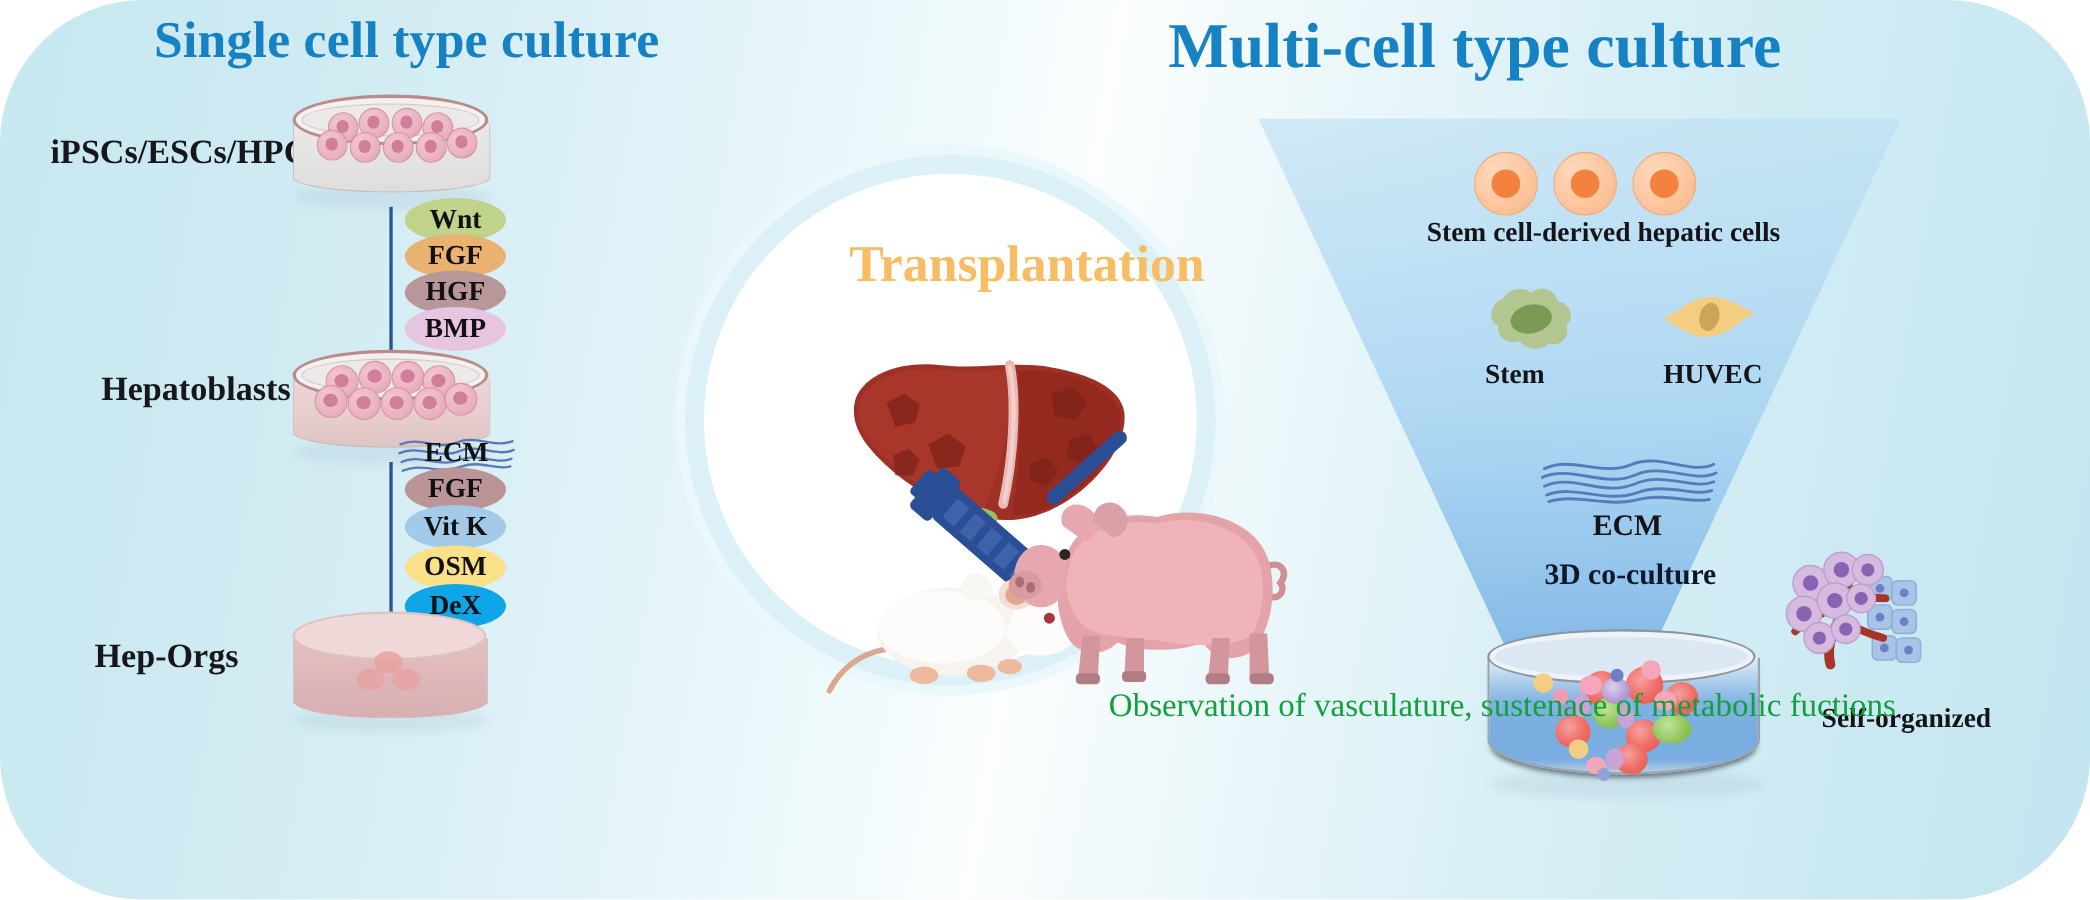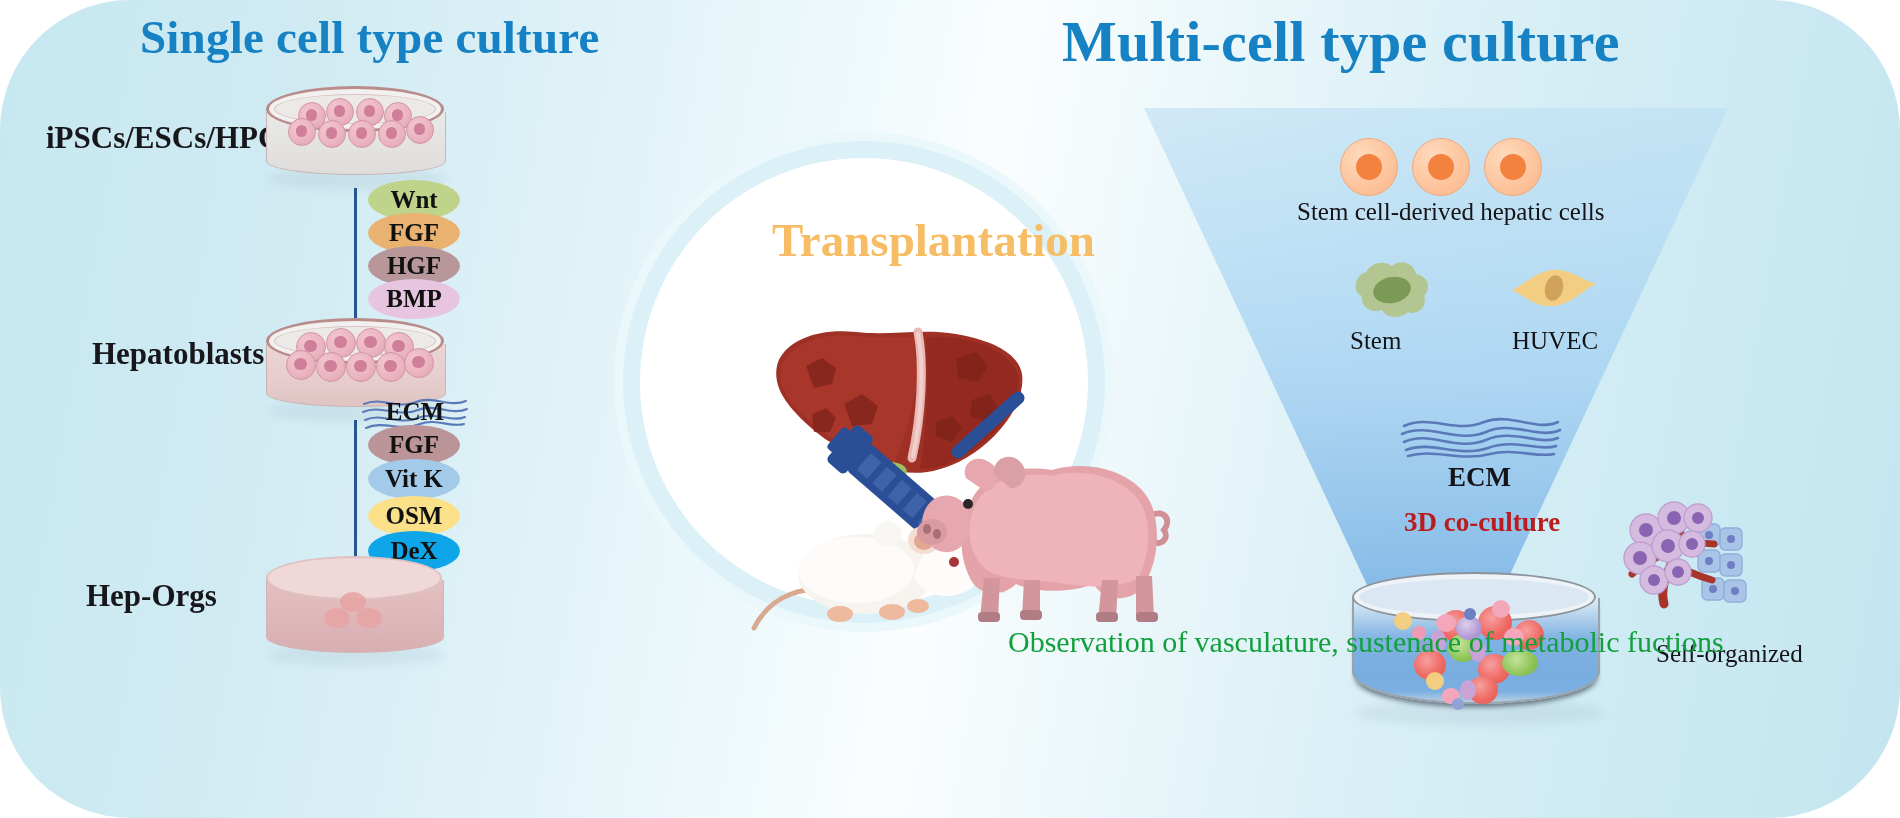--- a/index.html
+++ b/index.html
@@ -80,24 +80,24 @@
   .ring{position:absolute;border-radius:50%;
     background:#ffffff;
     box-shadow:0 0 0 17px #dcf0f8, 0 0 0 26px #eaf7fb;}
   .transplant-word{position:absolute;font-weight:bold;font-size:47px;color:#f6bd64;
     font-family:"Liberation Serif",serif;white-space:nowrap;}
 
   
   .funnel{position:absolute;}
 
   
-  .rlabel{font-weight:normal;color:#141317;font-size:25px;white-space:nowrap;
+  .rlabel{font-weight:bold;color:#141317;font-size:25px;white-space:nowrap;
     font-family:"Liberation Serif",serif;}
   .rlabel-ecm{font-weight:bold;color:#141317;font-size:27px;}
-  .rlabel-3d{font-weight:bold;color:#b91c1c;font-size:27px;}
+  .rlabel-3d{font-weight:bold;color:#0f172a;font-size:27px;}
 
   
   .stemcell{position:absolute;width:56px;height:56px;border-radius:50%;
     background:radial-gradient(circle at 35% 30%,#ffd9bd 0%,#fdc49c 60%,#f9b488 100%);
     border:1px solid #f3a878;}
   .stemcell:after{content:"";position:absolute;left:26%;top:26%;width:48%;height:48%;
     border-radius:50%;background:#f4823f;}
 
   
   .bigdish{position:absolute;width:244px;height:146px;}

